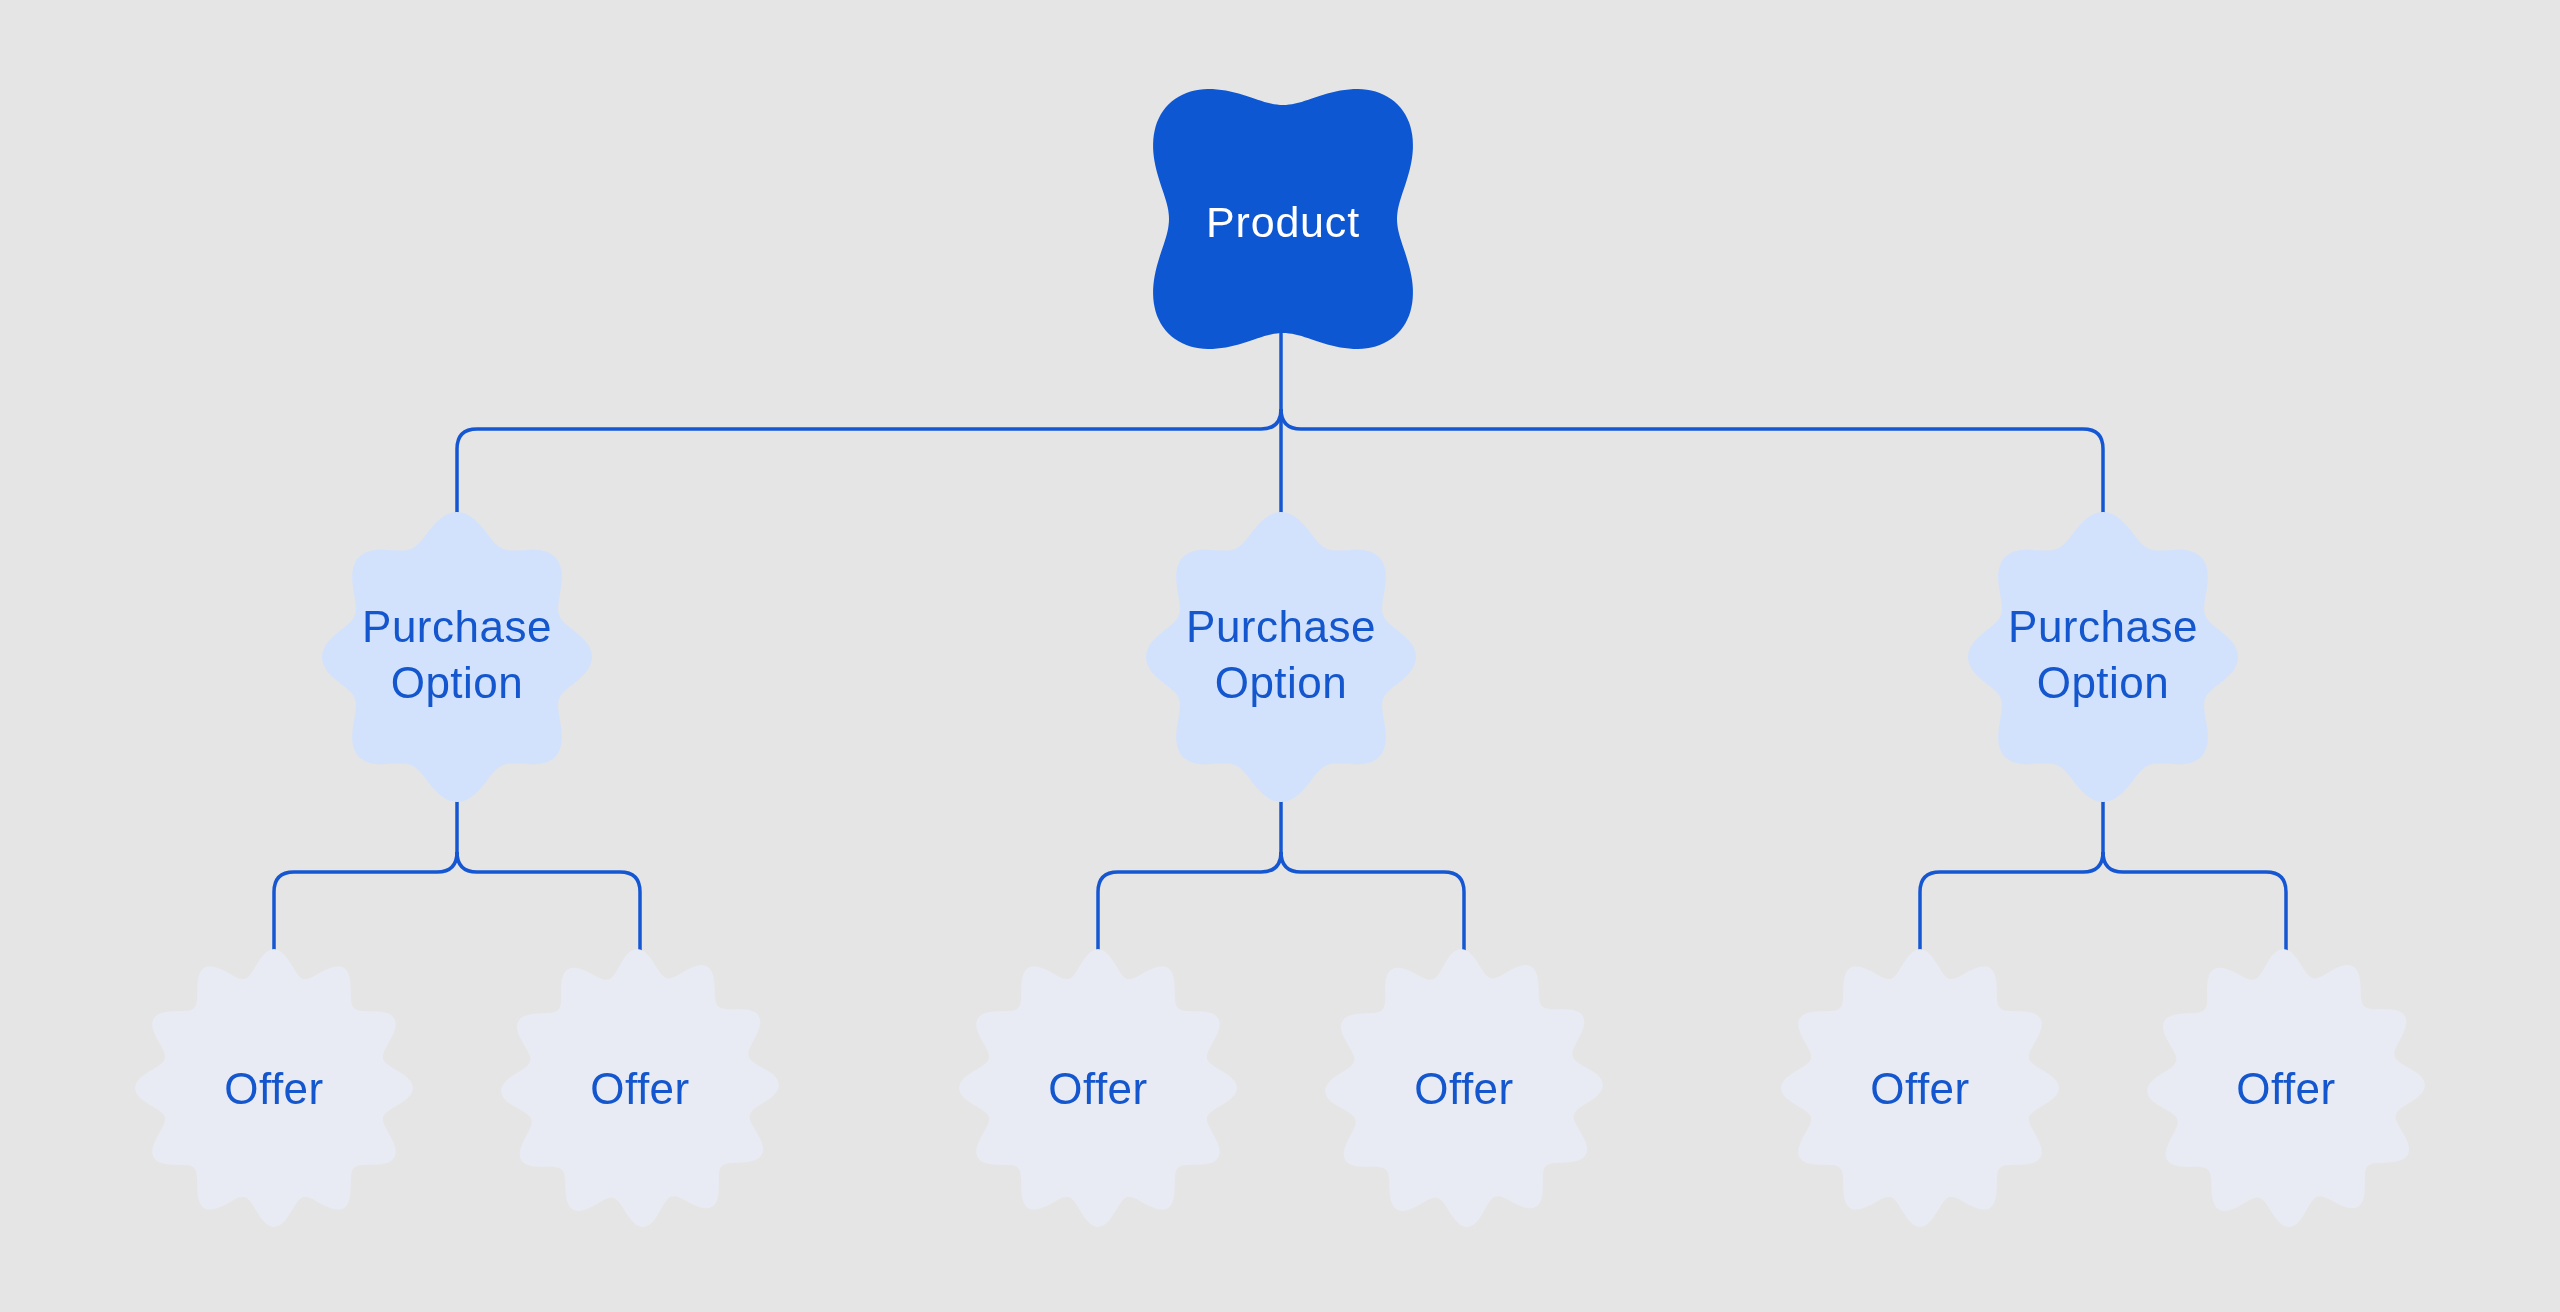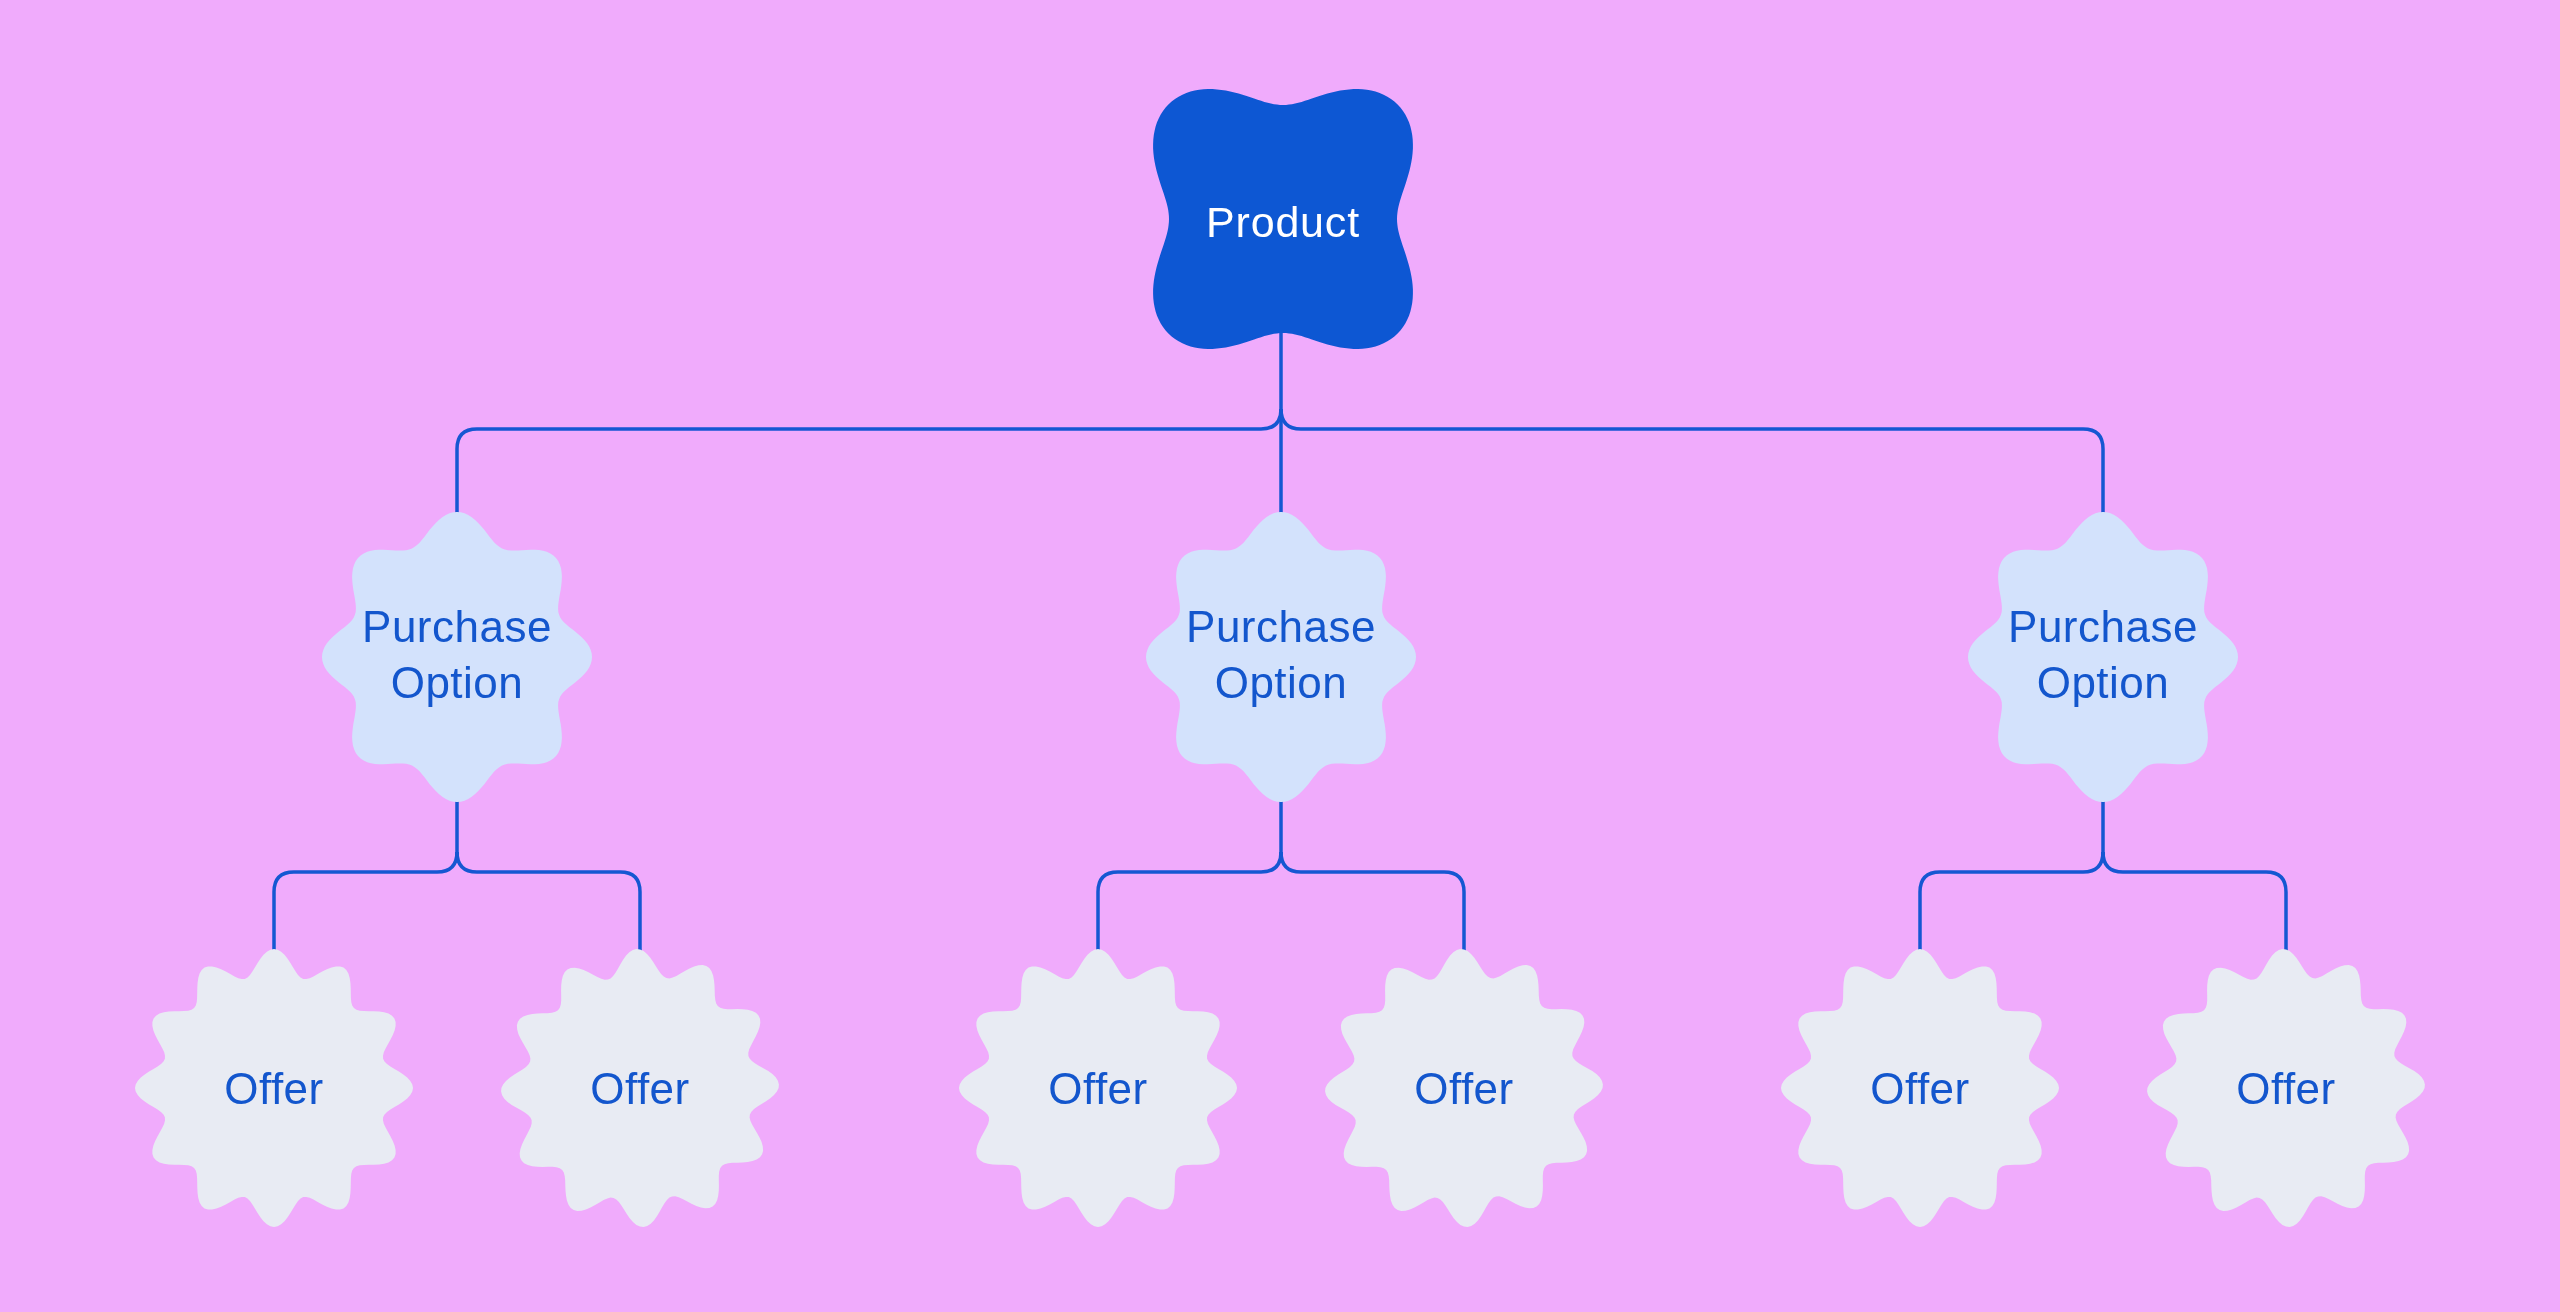--- a/index.html
+++ b/index.html
@@ -1,16 +1,16 @@
 <!DOCTYPE html>
 <html><head>
 <meta charset="utf-8">
 <style>
   html, body { margin: 0; padding: 0; background: #ffffff; }
-  .stage { width: 2560px; height: 1312px; position: relative; background: #f0abfc; }
+  .stage { width: 2560px; height: 1312px; position: relative; background: #e5e5e5; }
   svg { display: block; }
   text {
     font-family: "Liberation Sans", sans-serif;
     font-weight: 500;
     text-anchor: middle;
   }
   .label { font-size: 44px; letter-spacing: 0.5px; }
   .label-product { font-size: 43px; letter-spacing: 0.8px; }
   .connectors path { fill: none; stroke-width: 3.5px; }
   .node path { stroke: none; }

